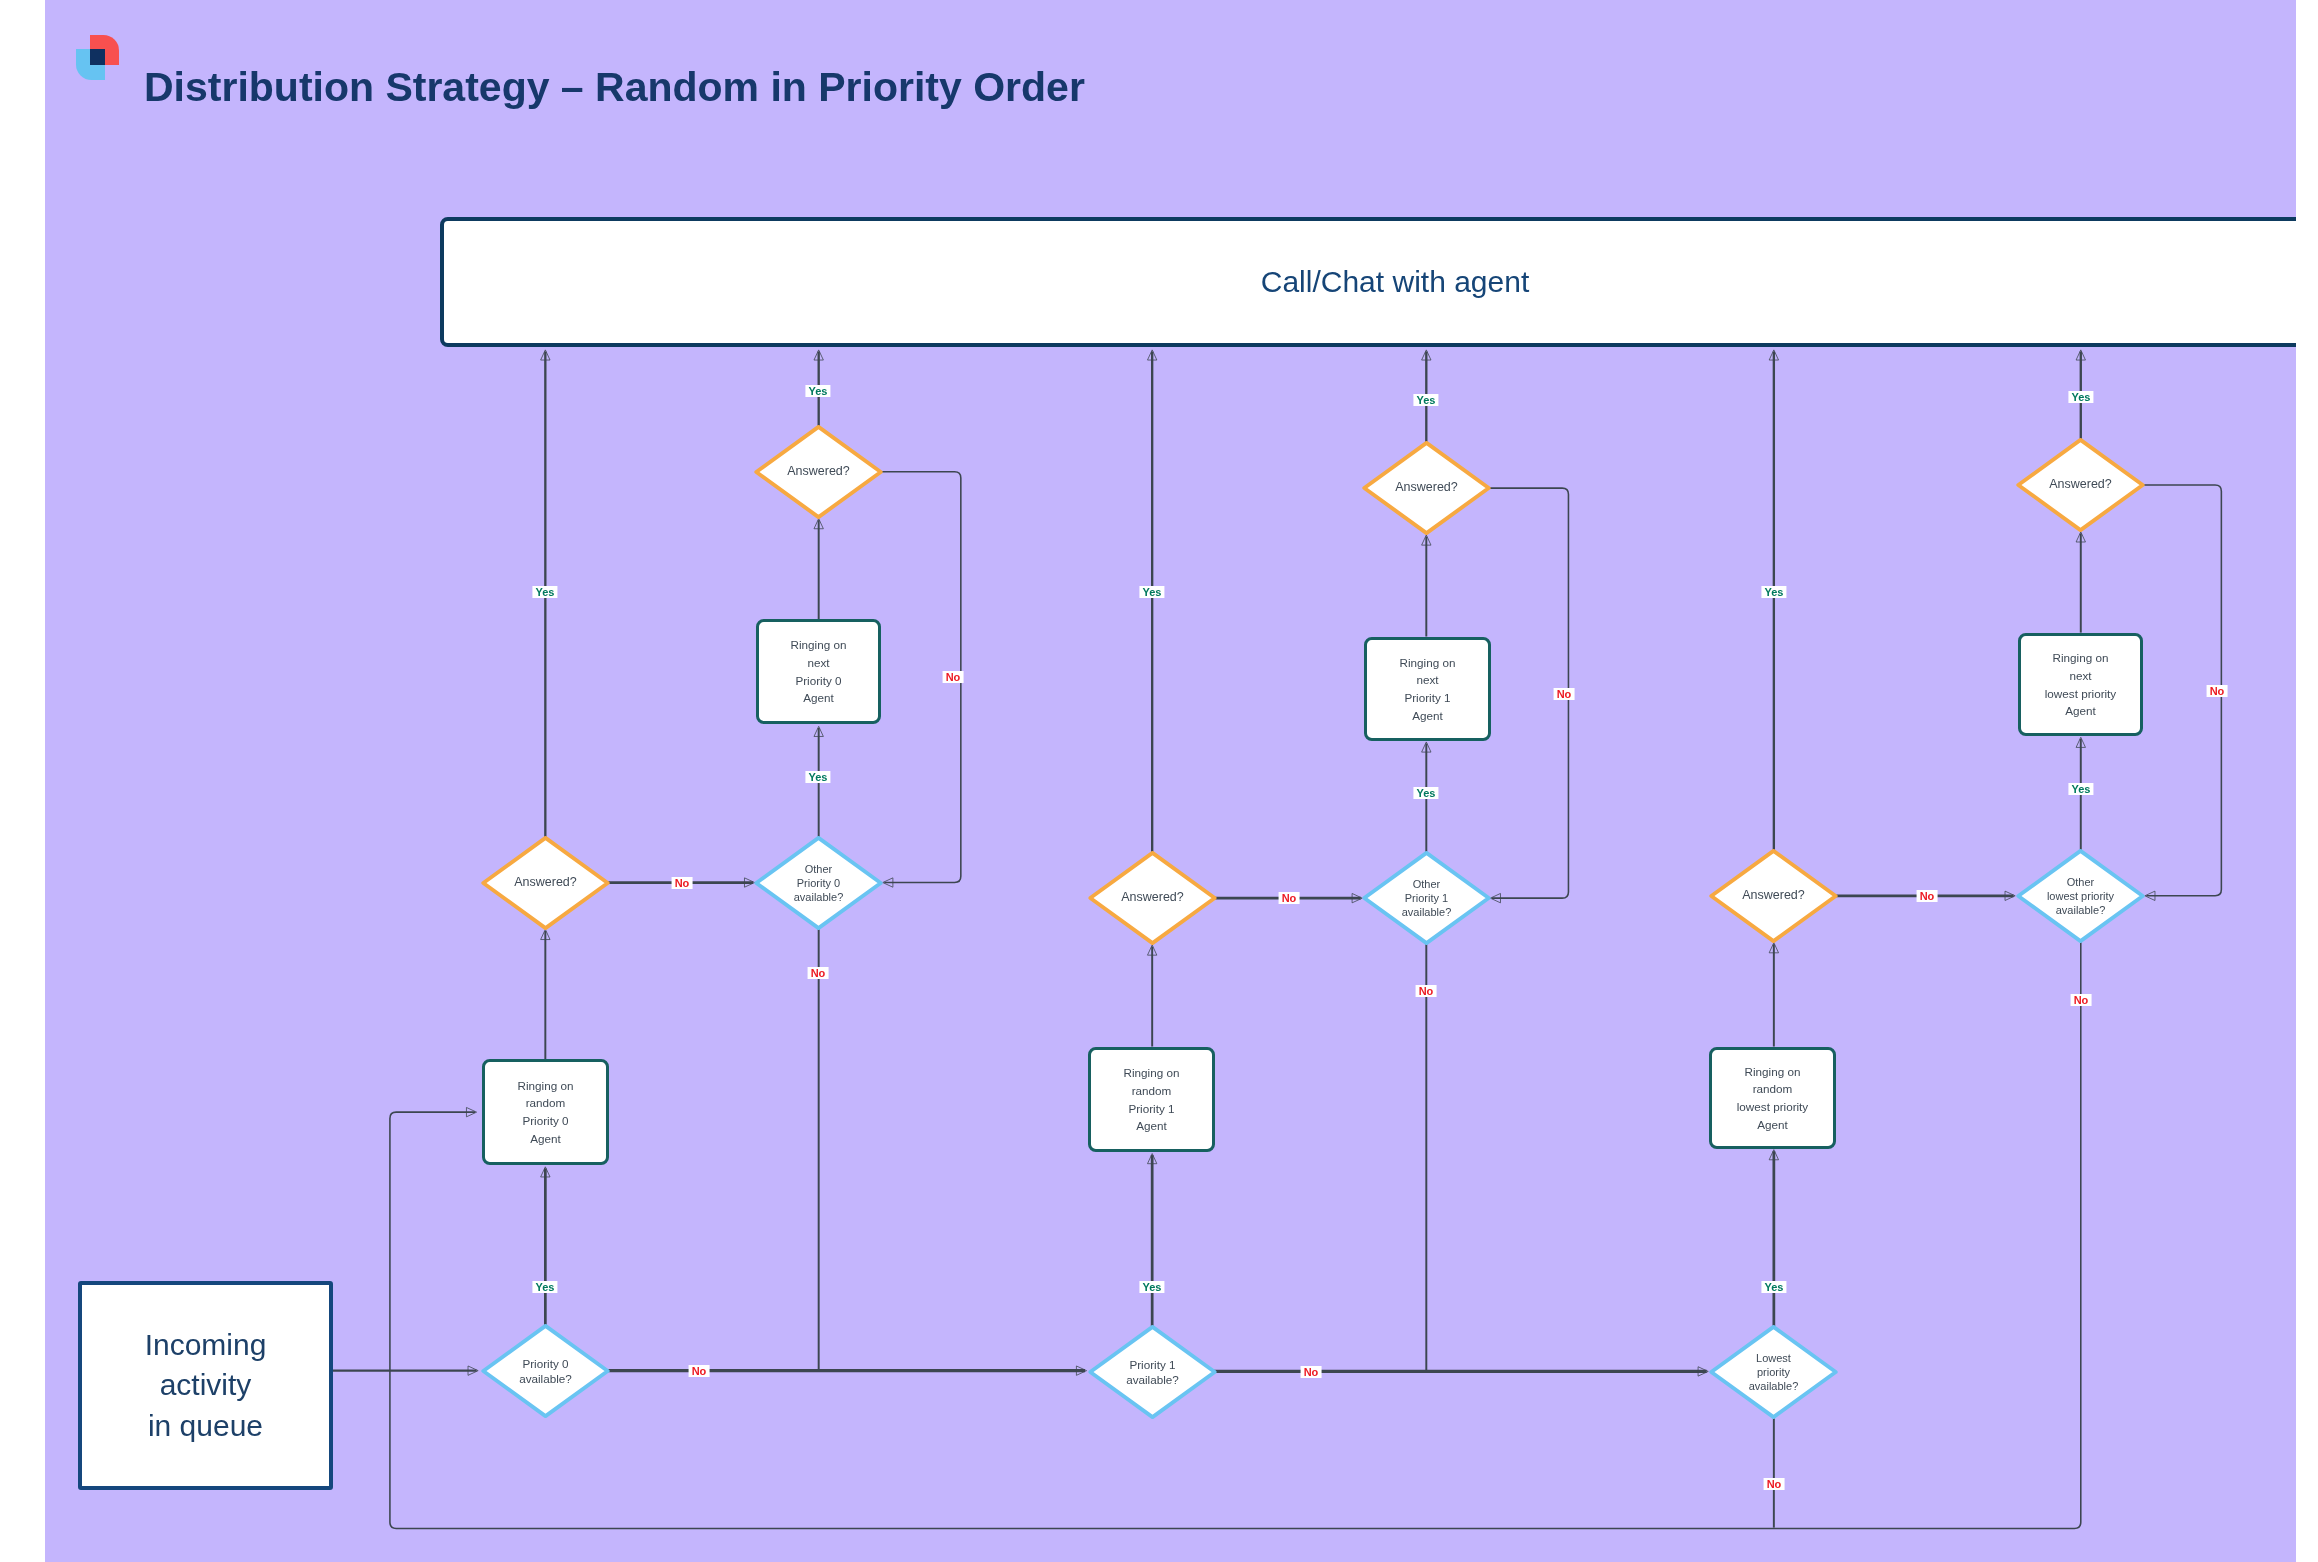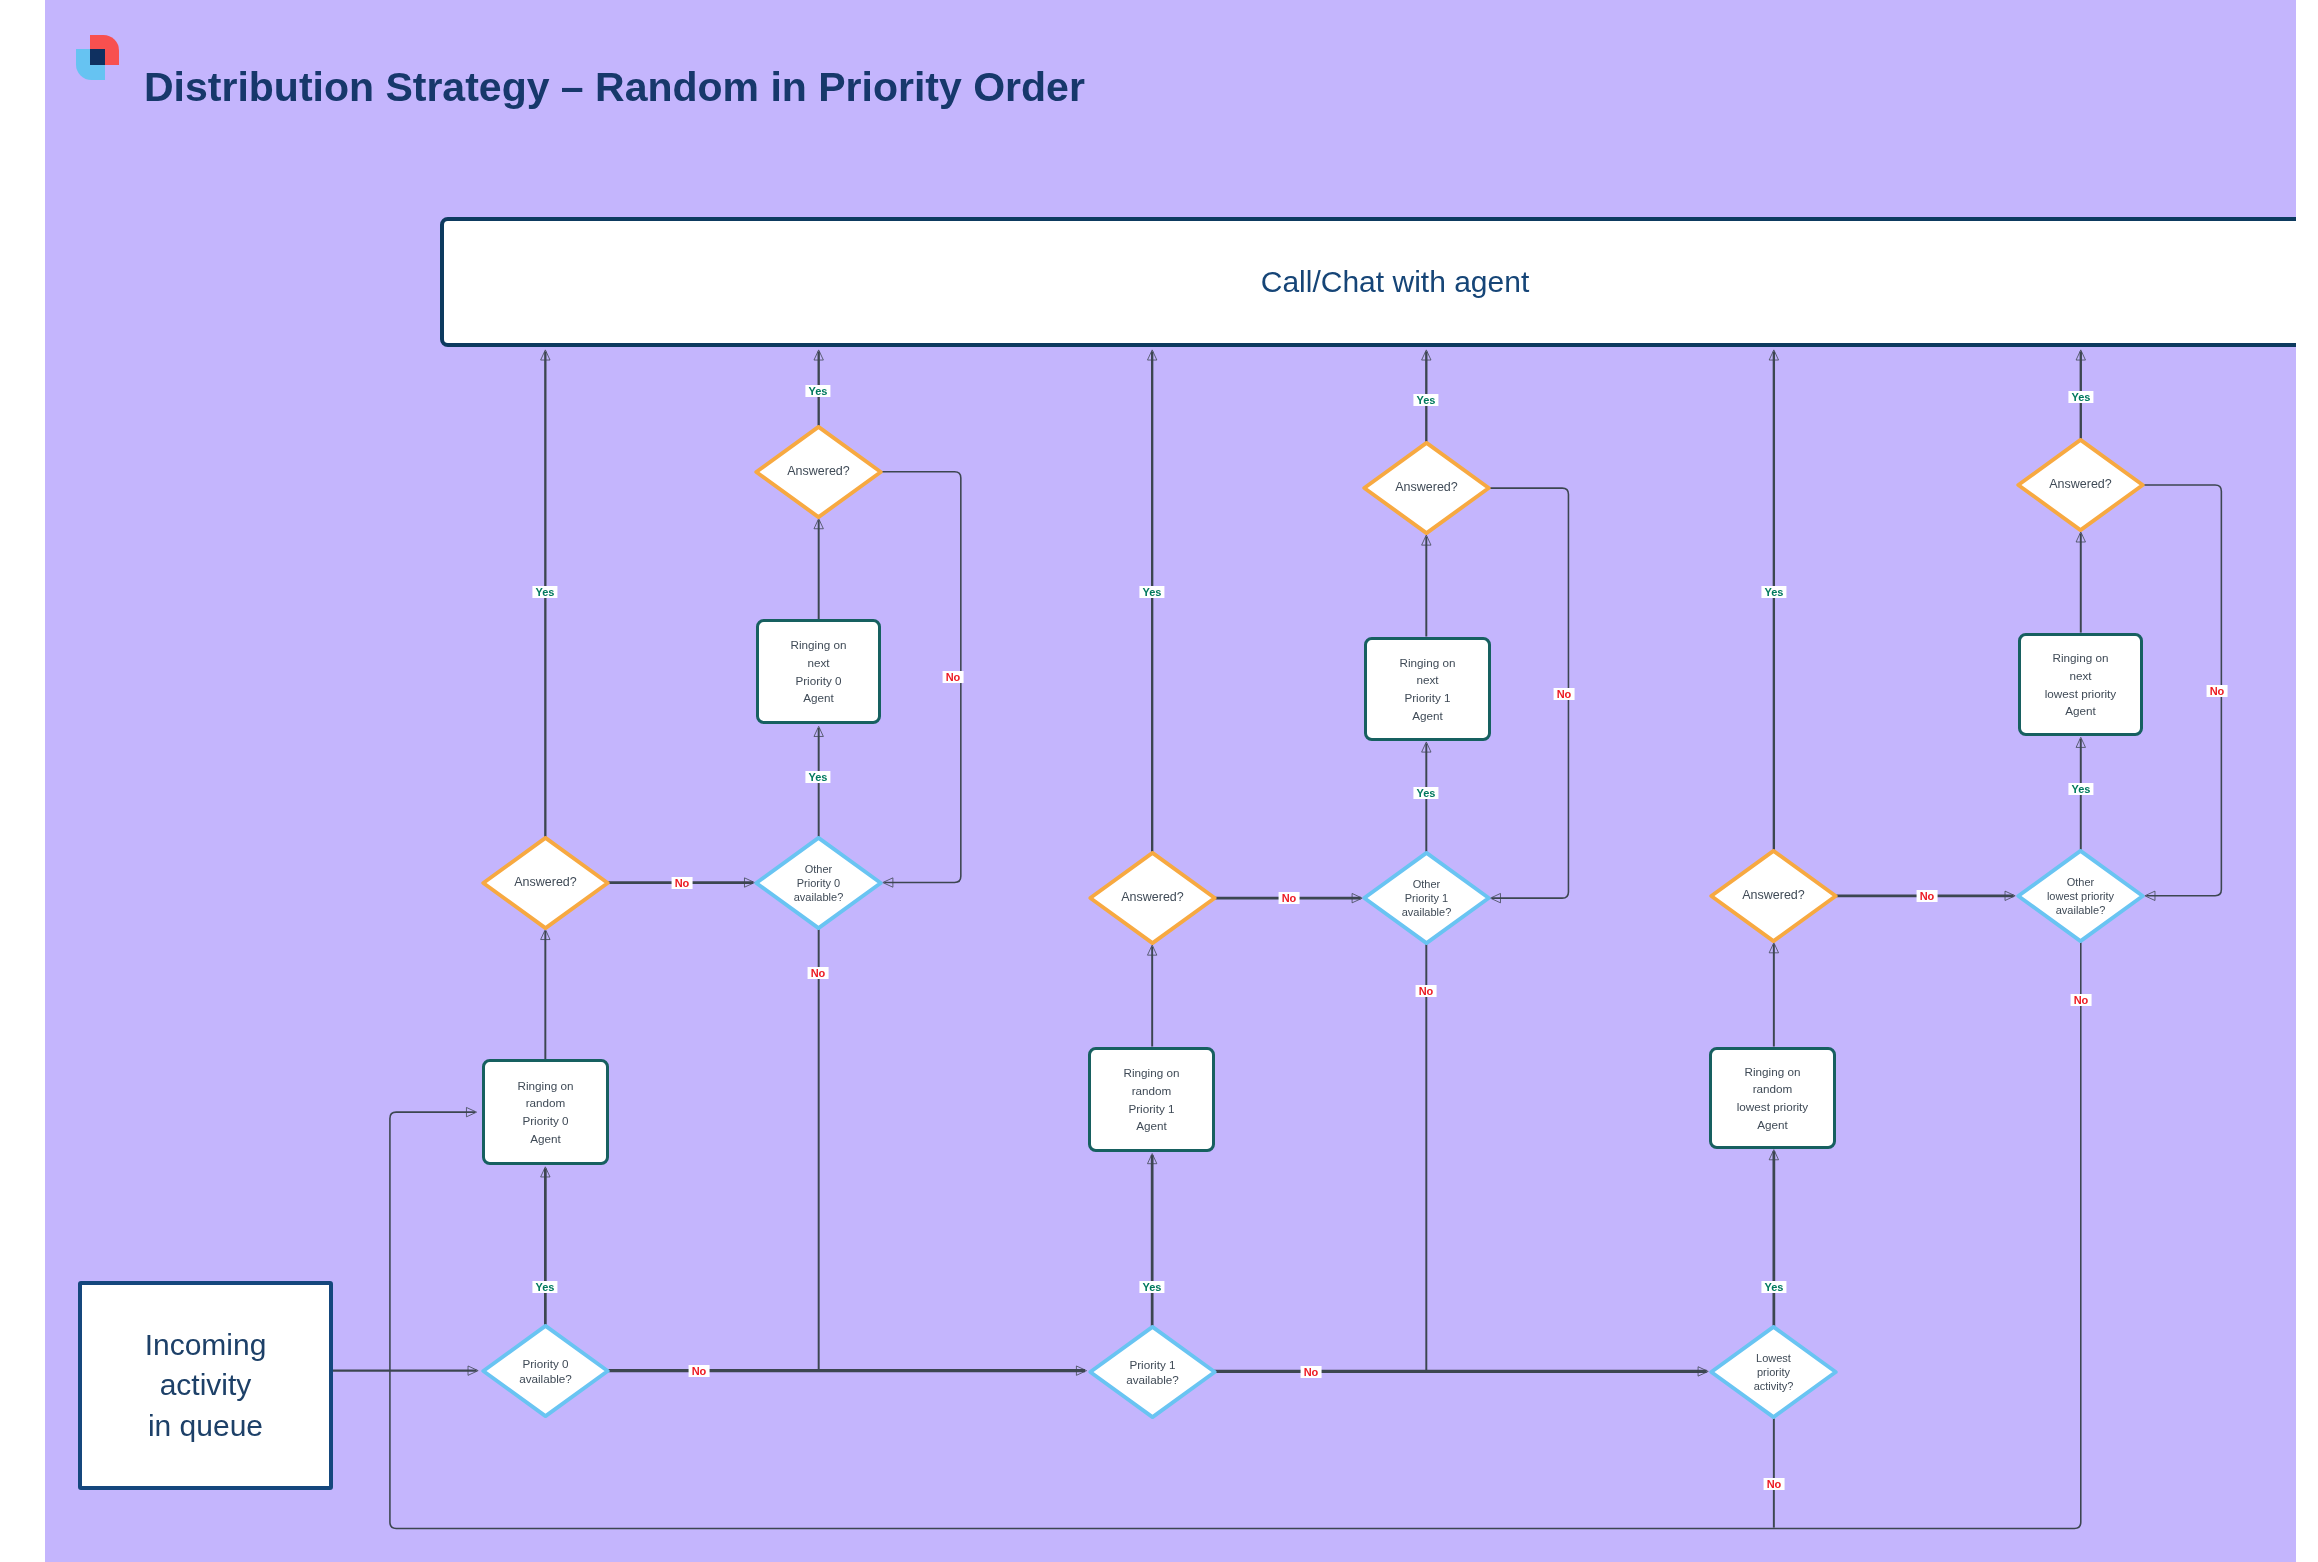--- a/index.html
+++ b/index.html
@@ -189,21 +189,21 @@
       </svg>
     <div class="dtext">Answered?</div>
   </div>
 
   <div class="diamond" style="left:1662px;top:1323px;">
     <svg width="133" height="98" viewBox="0 0 170 126">
         <polygon points="85,5 165,63 85,121 5,63" fill="#ffffff" stroke="#69c4f2" stroke-width="5" stroke-linejoin="round"></polygon>
       </svg>
     <div class="dtext small">Lowest
 priority
-activity?</div>
+available?</div>
   </div>
   <div class="diamond" style="left:1662px;top:847px;">
     <svg width="133" height="98" viewBox="0 0 170 126">
         <polygon points="85,5 165,63 85,121 5,63" fill="#ffffff" stroke="#f7a941" stroke-width="5" stroke-linejoin="round"></polygon>
       </svg>
     <div class="dtext">Answered?</div>
   </div>
   <div class="diamond" style="left:1969px;top:847px;">
     <svg width="133" height="98" viewBox="0 0 170 126">
         <polygon points="85,5 165,63 85,121 5,63" fill="#ffffff" stroke="#69c4f2" stroke-width="5" stroke-linejoin="round"></polygon>

